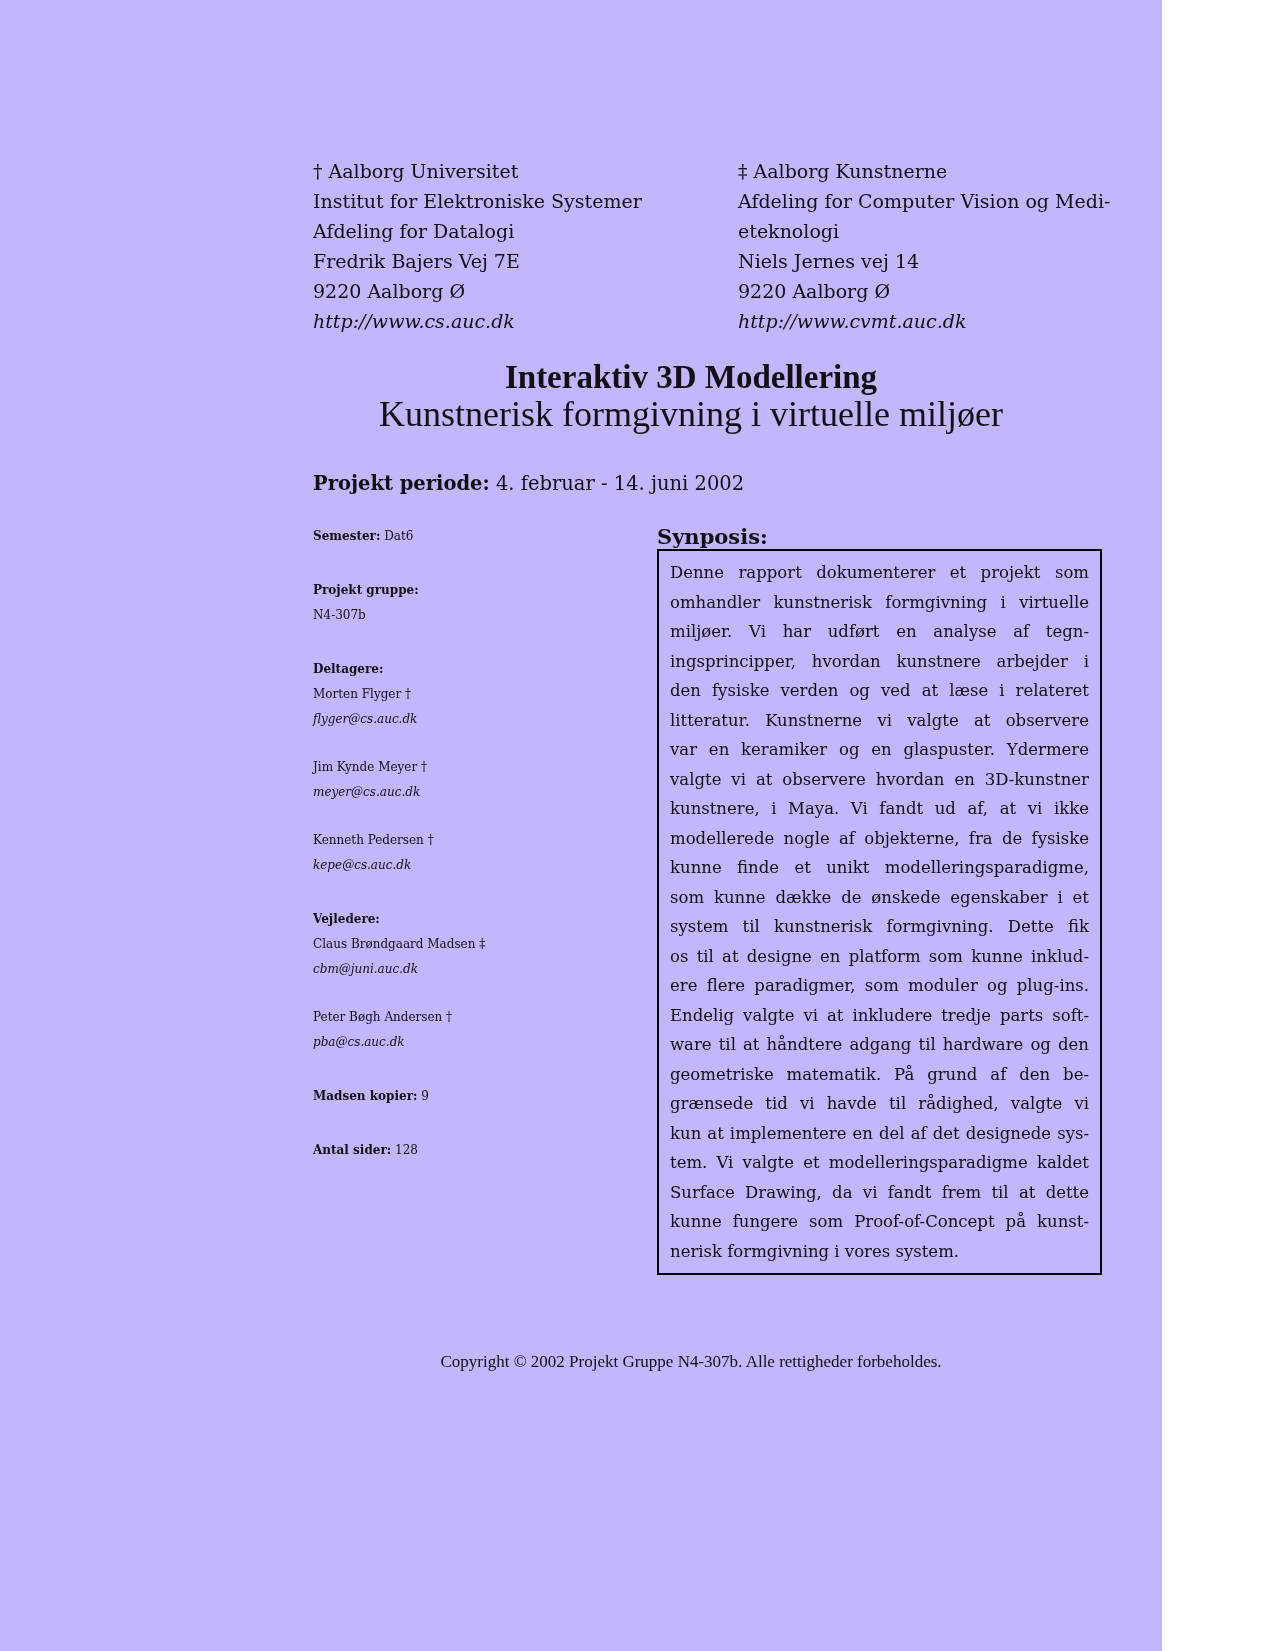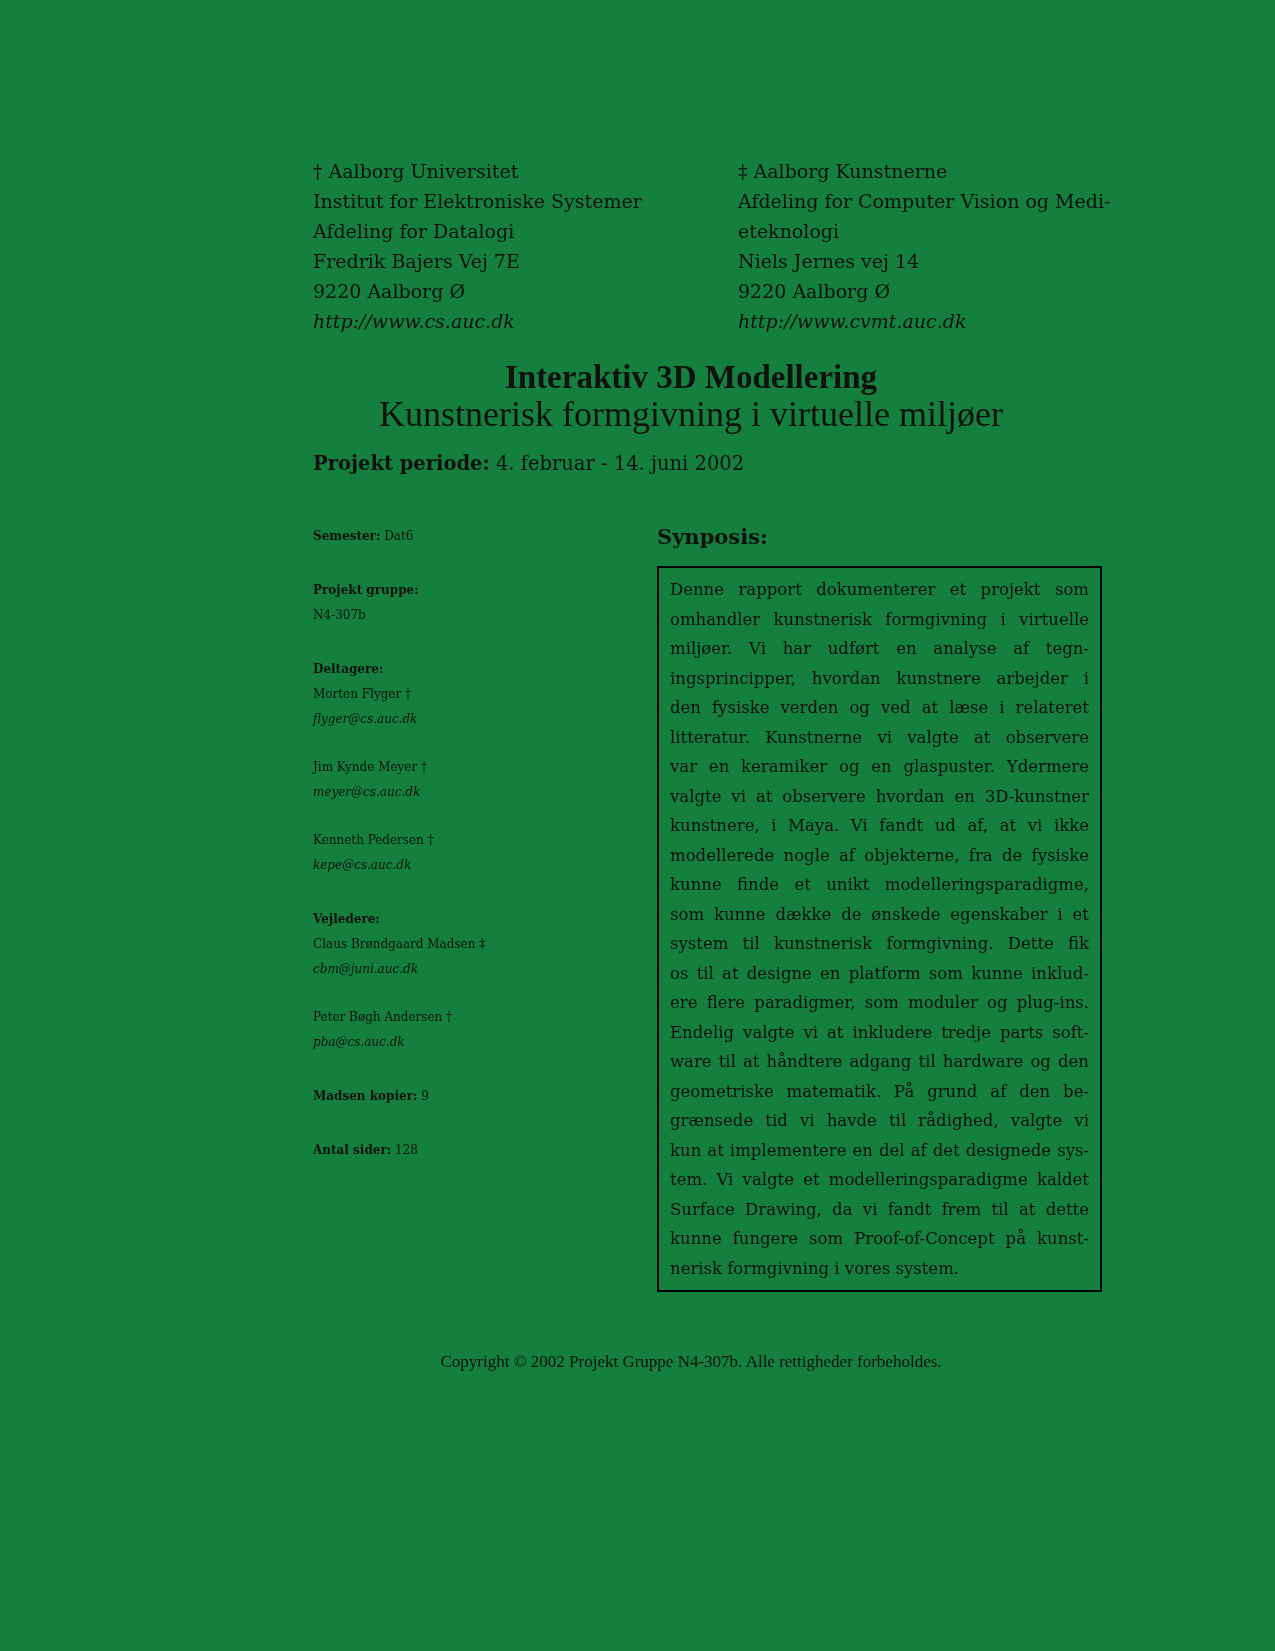--- a/index.html
+++ b/index.html
@@ -1,20 +1,20 @@
 <!DOCTYPE html>
 <html><head>
 <meta charset="utf-8">
 <style>
   html, body { margin: 0; padding: 0; background: #ffffff; }
   .page {
     position: relative;
-    width: 1275px;
+    width: 1162px;
     height: 1651px;
-    background: #15803d;
+    background: #c4b5fd;
     color: #111111;
     font-family: "DejaVu Serif", serif;
     overflow: hidden;
   }
   .b { font-weight: bold; }
 
   
   .addr {
     position: absolute;
     top: 156px;
@@ -35,21 +35,21 @@
     text-align: center;
     font-family: "Liberation Serif", serif;
   }
   .title { font-size: 33px; font-weight: bold; line-height: 38px; }
   .subtitle { font-size: 36px; line-height: 32px; margin-top: 2px; }
 
   
   .period {
     position: absolute;
     left: 313px;
-    top: 452px;
+    top: 472px;
     font-size: 19.5px;
   }
 
   
   .left-col {
     position: absolute;
     left: 313px;
     top: 524px;
     width: 330px;
     font-size: 12px;
@@ -61,21 +61,20 @@
 
   
   .syn-col {
     position: absolute;
     left: 657px;
     top: 524px;
     width: 445px;
   }
   .syn-label { font-size: 21px; line-height: 25px; }
   .syn-box {
-    margin-top: 17px;
     box-sizing: border-box;
     width: 445px;
     border: 2px solid #000000;
     padding: 7px 11px;
   }
   .syn-line {
     font-size: 16.5px;
     line-height: 29.5px;
     text-align: justify;
     text-align-last: justify;

